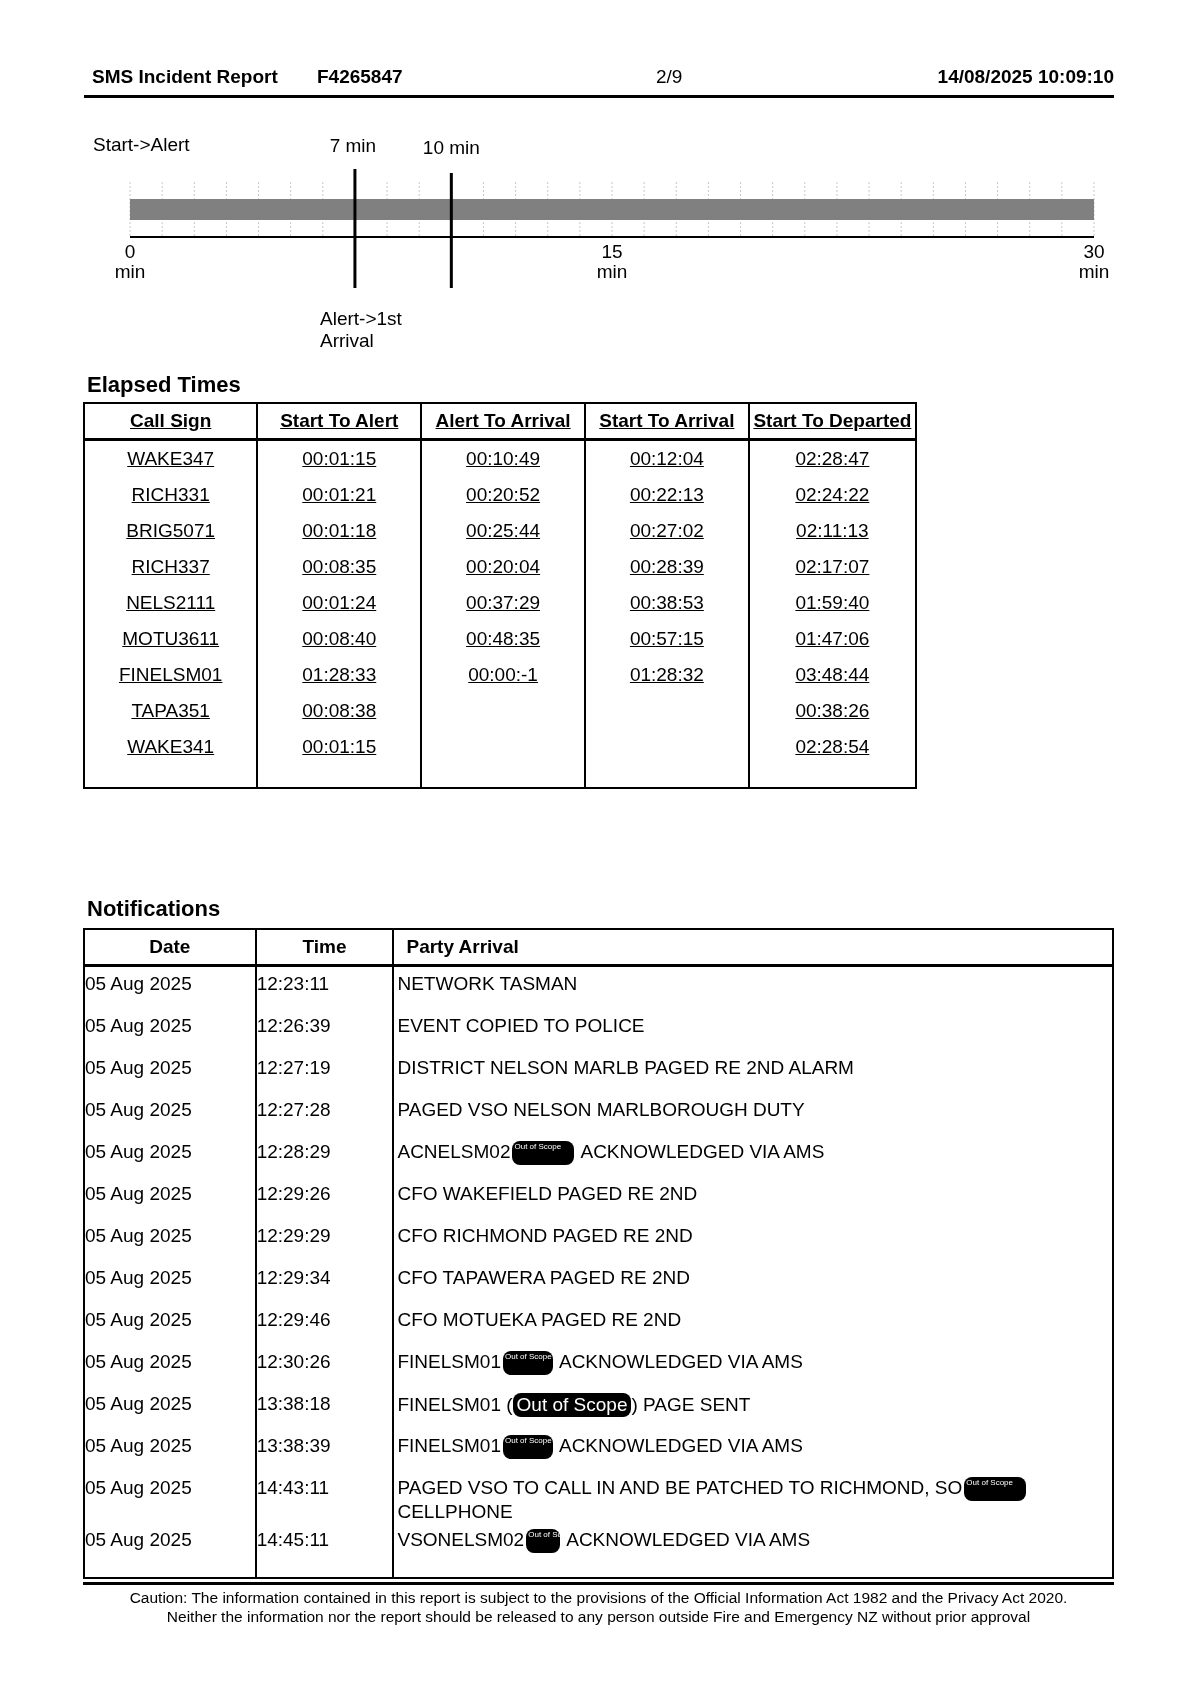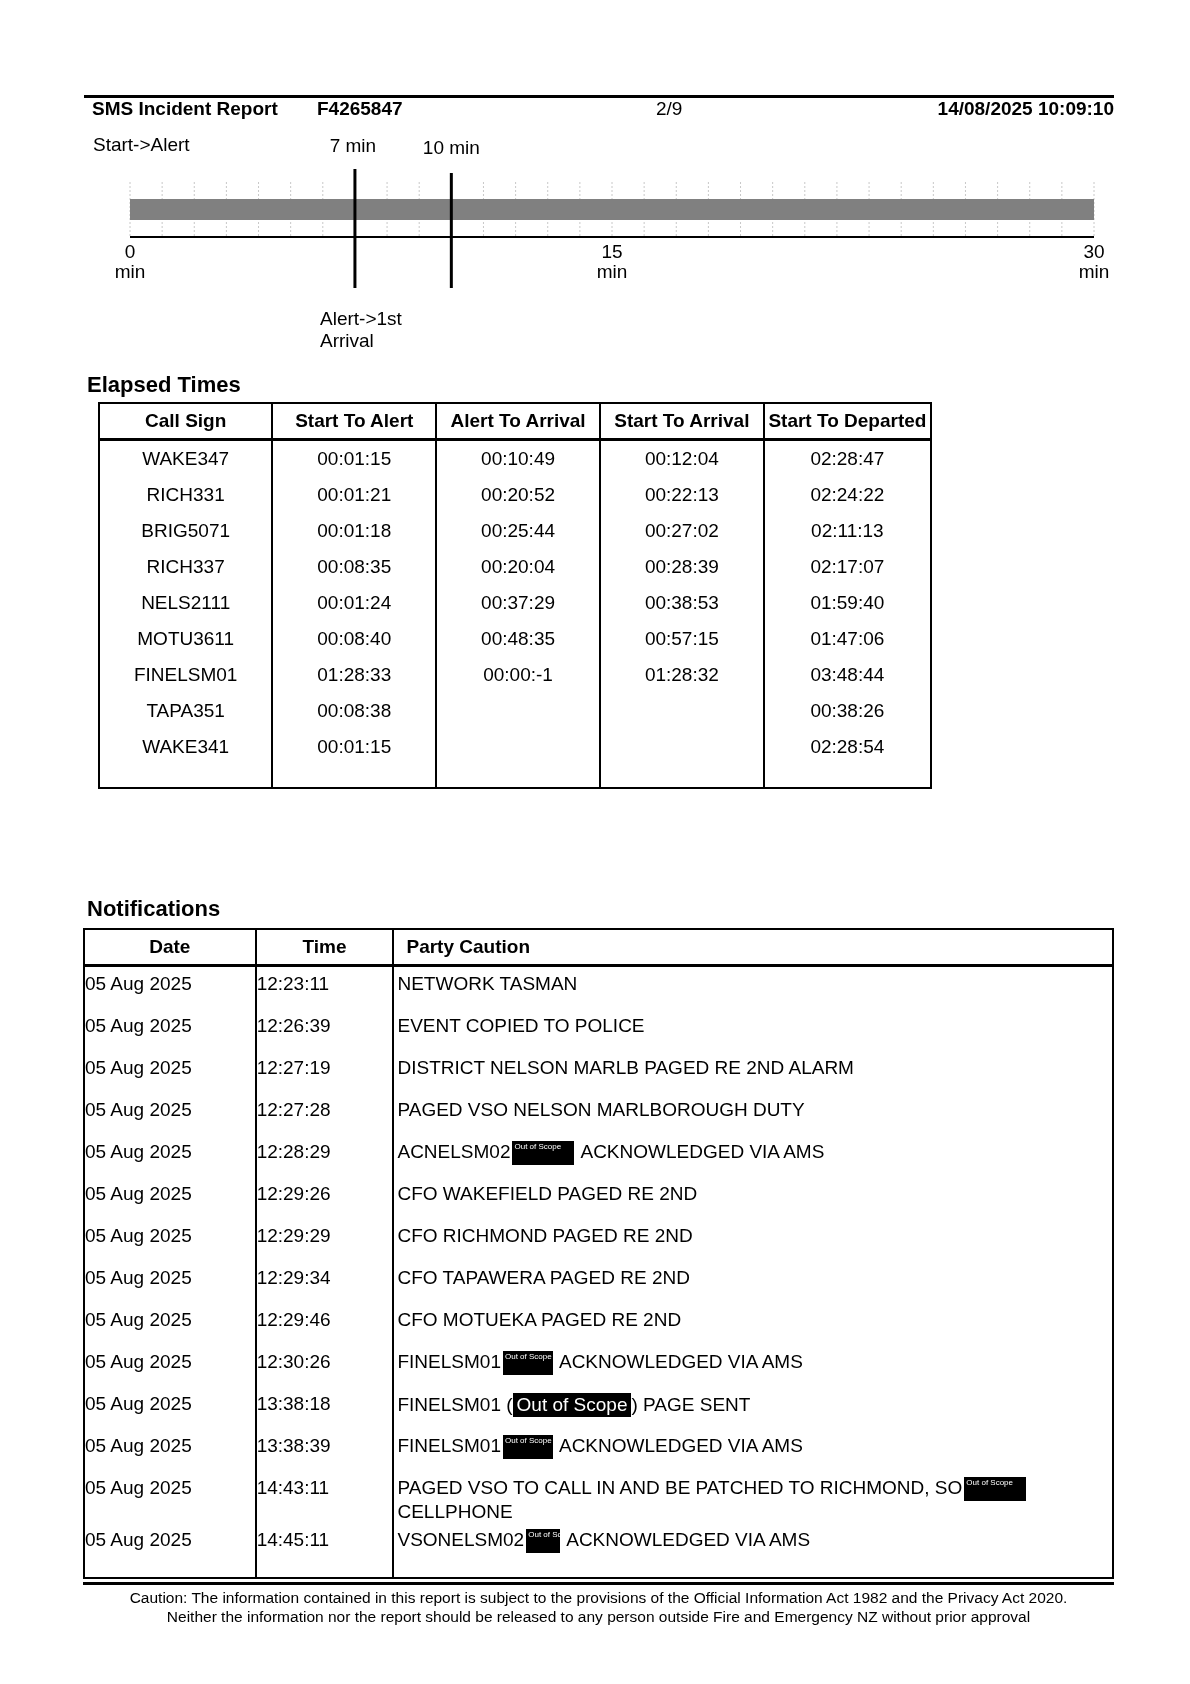--- a/index.html
+++ b/index.html
@@ -1,45 +1,45 @@
 <!DOCTYPE html>
 <html><head>
 <meta charset="utf-8">
 <style>
   html, body { margin: 0; padding: 0; background: #ffffff; }
   body { width: 1190px; height: 1684px; position: relative; font-family: "Liberation Sans", sans-serif; color: #000; overflow: hidden; }
-  .header { position: absolute; left: 84px; top: 58px; width: 1030px; height: 30px; margin-top: 32px; }
+  .header { position: absolute; left: 84px; top: 58px; width: 1030px; height: 30px; }
   .header .title { position: absolute; left: 8px; top: 8px; font-size: 19px; font-weight: bold; }
   .header .id { position: absolute; left: 233px; top: 8px; font-size: 19px; font-weight: bold; }
   .header .page { position: absolute; left: 572px; top: 8px; font-size: 19px; }
   .header .ts { position: absolute; right: 0; top: 8px; font-size: 19px; font-weight: bold; }
   .header-rule { position: absolute; left: 84px; top: 95px; width: 1030px; height: 3px; background: #000; }
 
   .timeline { position: absolute; left: 6px; top: 0; width: 1190px; height: 360px; }
   .tl-label { position: absolute; font-size: 19px; line-height: 22px; }
 
   .section-title { position: absolute; font-size: 22px; font-weight: bold; }
 
   table.grid { position: absolute; border-collapse: collapse; font-size: 19px; }
   table.grid th { font-weight: bold; height: 34px; border: 2px solid #000; border-bottom: 3px solid #000; padding: 0; }
   table.grid td { border-left: 2px solid #000; border-right: 2px solid #000; padding: 0; height: 36px; }
 
-  #elapsed { left: 98px; top: 402px; width: 834px; border: 2px solid #000; }
+  #elapsed { left: 83px; top: 402px; width: 834px; border: 2px solid #000; text-decoration: underline; }
   #elapsed td { text-align: center; }
   #elapsed col.c1 { width: 206px; } #elapsed col.c2 { width: 206px; } #elapsed col.c3 { width: 206px; } #elapsed col.c4 { width: 206px; } #elapsed col.c5 { width: 207px; }
   #elapsed tr.spacer td { height: 22px; }
 
   #notifications { left: 83px; top: 928px; width: 1031px; border: 2px solid #000; }
   #notifications col.d { width: 172px; } #notifications col.t { width: 138px; } #notifications col.p { width: 721px; }
   #notifications th.p { text-align: left; padding-left: 12px; }
   #notifications td.dt, #notifications td.tm { text-align: left; vertical-align: top; padding-top: 6px; }
   #notifications td.party { text-align: left; padding-left: 3px; vertical-align: top; padding-top: 6px; line-height: 22px; }
   #notifications tr.spacer td { height: 12px; }
 
-  .redact { display: inline-block; background: #000; color: #fff; font-size: 8px; line-height: 10px; vertical-align: top; height: 24px; padding: 1px 2px 0 2px; margin: 0 6px 0 2px; box-sizing: border-box; }
+  .redact { display: inline-block; background: #000; color: #fff; font-size: 8px; line-height: 10px; vertical-align: top; height: 24px; padding: 1px 2px 0 2px; margin: 0 6px 0 2px; box-sizing: border-box; border-radius: 8px; }
   .redact.sm { width: 50px; overflow: hidden; white-space: nowrap; }
   .redact.md { width: 62px; }
   .redact.big { font-size: 19px; line-height: 24px; height: 24px; padding: 0 4px; margin: 0; vertical-align: baseline; }
 
   .footer-rule { position: absolute; left: 83px; top: 1582px; width: 1031px; height: 3px; background: #000; }
   .footer { position: absolute; left: 83px; top: 1588px; width: 1031px; text-align: center; font-size: 15.5px; line-height: 19px; }
 </style>
 </head>
 <body>
 
@@ -197,21 +197,21 @@
 <table class="grid" id="notifications">
   <colgroup>
       <col class="d">
       <col class="t">
       <col class="p">
     </colgroup>
   <thead>
       <tr>
     <th>Date</th>
     <th>Time</th>
-    <th class="p">Party Caution</th>
+    <th class="p">Party Arrival</th>
   </tr>
     </thead>
   <tbody id="notif-body">
       <tr>
         <td class="dt">05 Aug 2025</td>
         <td class="tm">12:23:11</td>
         <td class="party"><span>NETWORK TASMAN</span></td>
       </tr>
       <tr>
         <td class="dt">05 Aug 2025</td>

